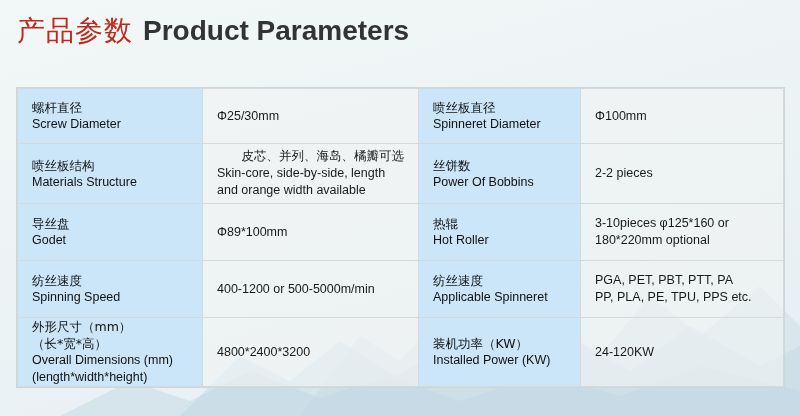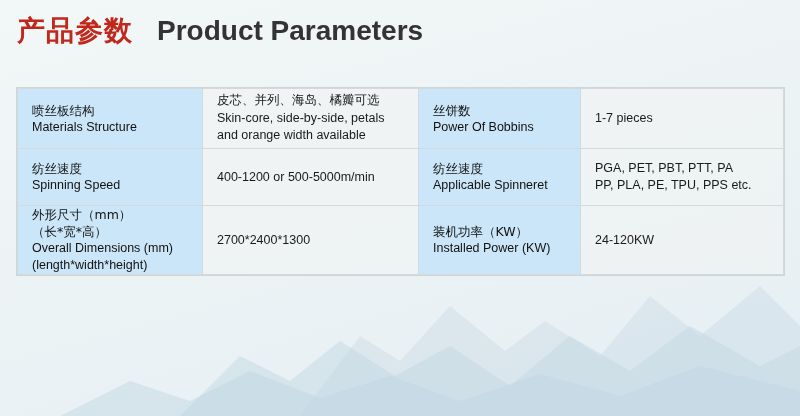--- a/index.html
+++ b/index.html
@@ -41,26 +41,26 @@
     top: 12px;
     font-size: 28px;
     font-weight: bold;
     letter-spacing: 0px;
     white-space: nowrap;
     line-height: 38px;
   }
   .title-cn {
     color: #c0281c;
     font-family: "DejaVu Sans", "Liberation Sans", sans-serif;
-    font-weight: bold;
+    font-weight: normal;
     letter-spacing: 1px;
   }
   .title-en {
     color: #333333;
-    margin-left: 24px;
+    margin-left: 10px;
     font-weight: bold;
   }
 
   .spec-table {
     position: absolute;
     left: 17px;
     top: 88px;
     width: 766px;
     border-collapse: collapse;
     table-layout: fixed;
@@ -103,21 +103,22 @@
     white-space: nowrap;
   }
   .val-line {
     display: block;
     font-size: 12.5px;
     line-height: 17px;
     color: #1a1a1a;
     white-space: nowrap;
   }
   .val-line.cnline {
-    font-family: Liberation Mono, monospace;
+    font-family: Liberation Serif, serif;
+    text-align: right;
   }
 
   tr.r1 td { height: 55px; }
   tr.r2 td { height: 60px; }
   tr.r3 td { height: 57px; }
   tr.r4 td { height: 57px; }
   tr.r5 td { height: 68px; margin-left: 20px; }
 </style>
 </head>
 <body>
@@ -131,40 +132,73 @@
       <path d="M60,230 L130,195 L190,215 L250,185 L320,212 L390,190 L460,215 L540,188 L620,210 L700,180 L800,205 L800,230 Z" fill="#bed5e3" opacity="0.45"></path>
     </svg>
   </div>
 
   <div class="page-title">
     <span class="title-cn">产品参数</span><span class="title-en">Product Parameters</span>
   </div>
 
   <table class="spec-table">
     <tbody>
+      <tr class="r1">
+        <td class="label-cell">
+          <span class="cn">螺杆直径</span>
+          <span class="en">Screw Diameter</span>
+        </td>
+        <td class="value-cell">
+          <span class="val-line">Φ25/30mm</span>
+        </td>
+        <td class="label-cell right-label">
+          <span class="cn">喷丝板直径</span>
+          <span class="en">Spinneret Diameter</span>
+        </td>
+        <td class="value-cell right-value">
+          <span class="val-line">Φ100mm</span>
+        </td>
+      </tr>
 
       <tr class="r2">
         <td class="label-cell">
           <span class="cn">喷丝板结构</span>
           <span class="en">Materials Structure</span>
         </td>
         <td class="value-cell">
           <span class="val-line cnline">皮芯、并列、海岛、橘瓣可选</span>
-          <span class="val-line">Skin-core, side-by-side, petals</span>
+          <span class="val-line">Skin-core, side-by-side, length</span>
           <span class="val-line">and orange width available</span>
         </td>
         <td class="label-cell right-label">
           <span class="cn">丝饼数</span>
           <span class="en">Power Of Bobbins</span>
         </td>
         <td class="value-cell right-value">
-          <span class="val-line">1-7 pieces</span>
-        </td>
-      </tr>
-
+          <span class="val-line">2-2 pieces</span>
+        </td>
+      </tr>
+
+      <tr class="r3">
+        <td class="label-cell">
+          <span class="cn">导丝盘</span>
+          <span class="en">Godet</span>
+        </td>
+        <td class="value-cell">
+          <span class="val-line">Φ89*100mm</span>
+        </td>
+        <td class="label-cell right-label">
+          <span class="cn">热辊</span>
+          <span class="en">Hot Roller</span>
+        </td>
+        <td class="value-cell right-value">
+          <span class="val-line">3-10pieces φ125*160 or</span>
+          <span class="val-line">180*220mm optional</span>
+        </td>
+      </tr>
 
       <tr class="r4">
         <td class="label-cell">
           <span class="cn">纺丝速度</span>
           <span class="en">Spinning Speed</span>
         </td>
         <td class="value-cell">
           <span class="val-line">400-1200 or 500-5000m/min</span>
         </td>
         <td class="label-cell right-label">
@@ -178,21 +212,21 @@
       </tr>
 
       <tr class="r5">
         <td class="label-cell">
           <span class="cn">外形尺寸（mm）</span>
           <span class="cn">（长*宽*高）</span>
           <span class="en">Overall Dimensions (mm)</span>
           <span class="en">(length*width*height)</span>
         </td>
         <td class="value-cell">
-          <span class="val-line">2700*2400*1300</span>
+          <span class="val-line">4800*2400*3200</span>
         </td>
         <td class="label-cell right-label">
           <span class="cn">装机功率（KW）</span>
           <span class="en">Installed Power (KW)</span>
         </td>
         <td class="value-cell right-value">
           <span class="val-line">24-120KW</span>
         </td>
       </tr>
     </tbody>

